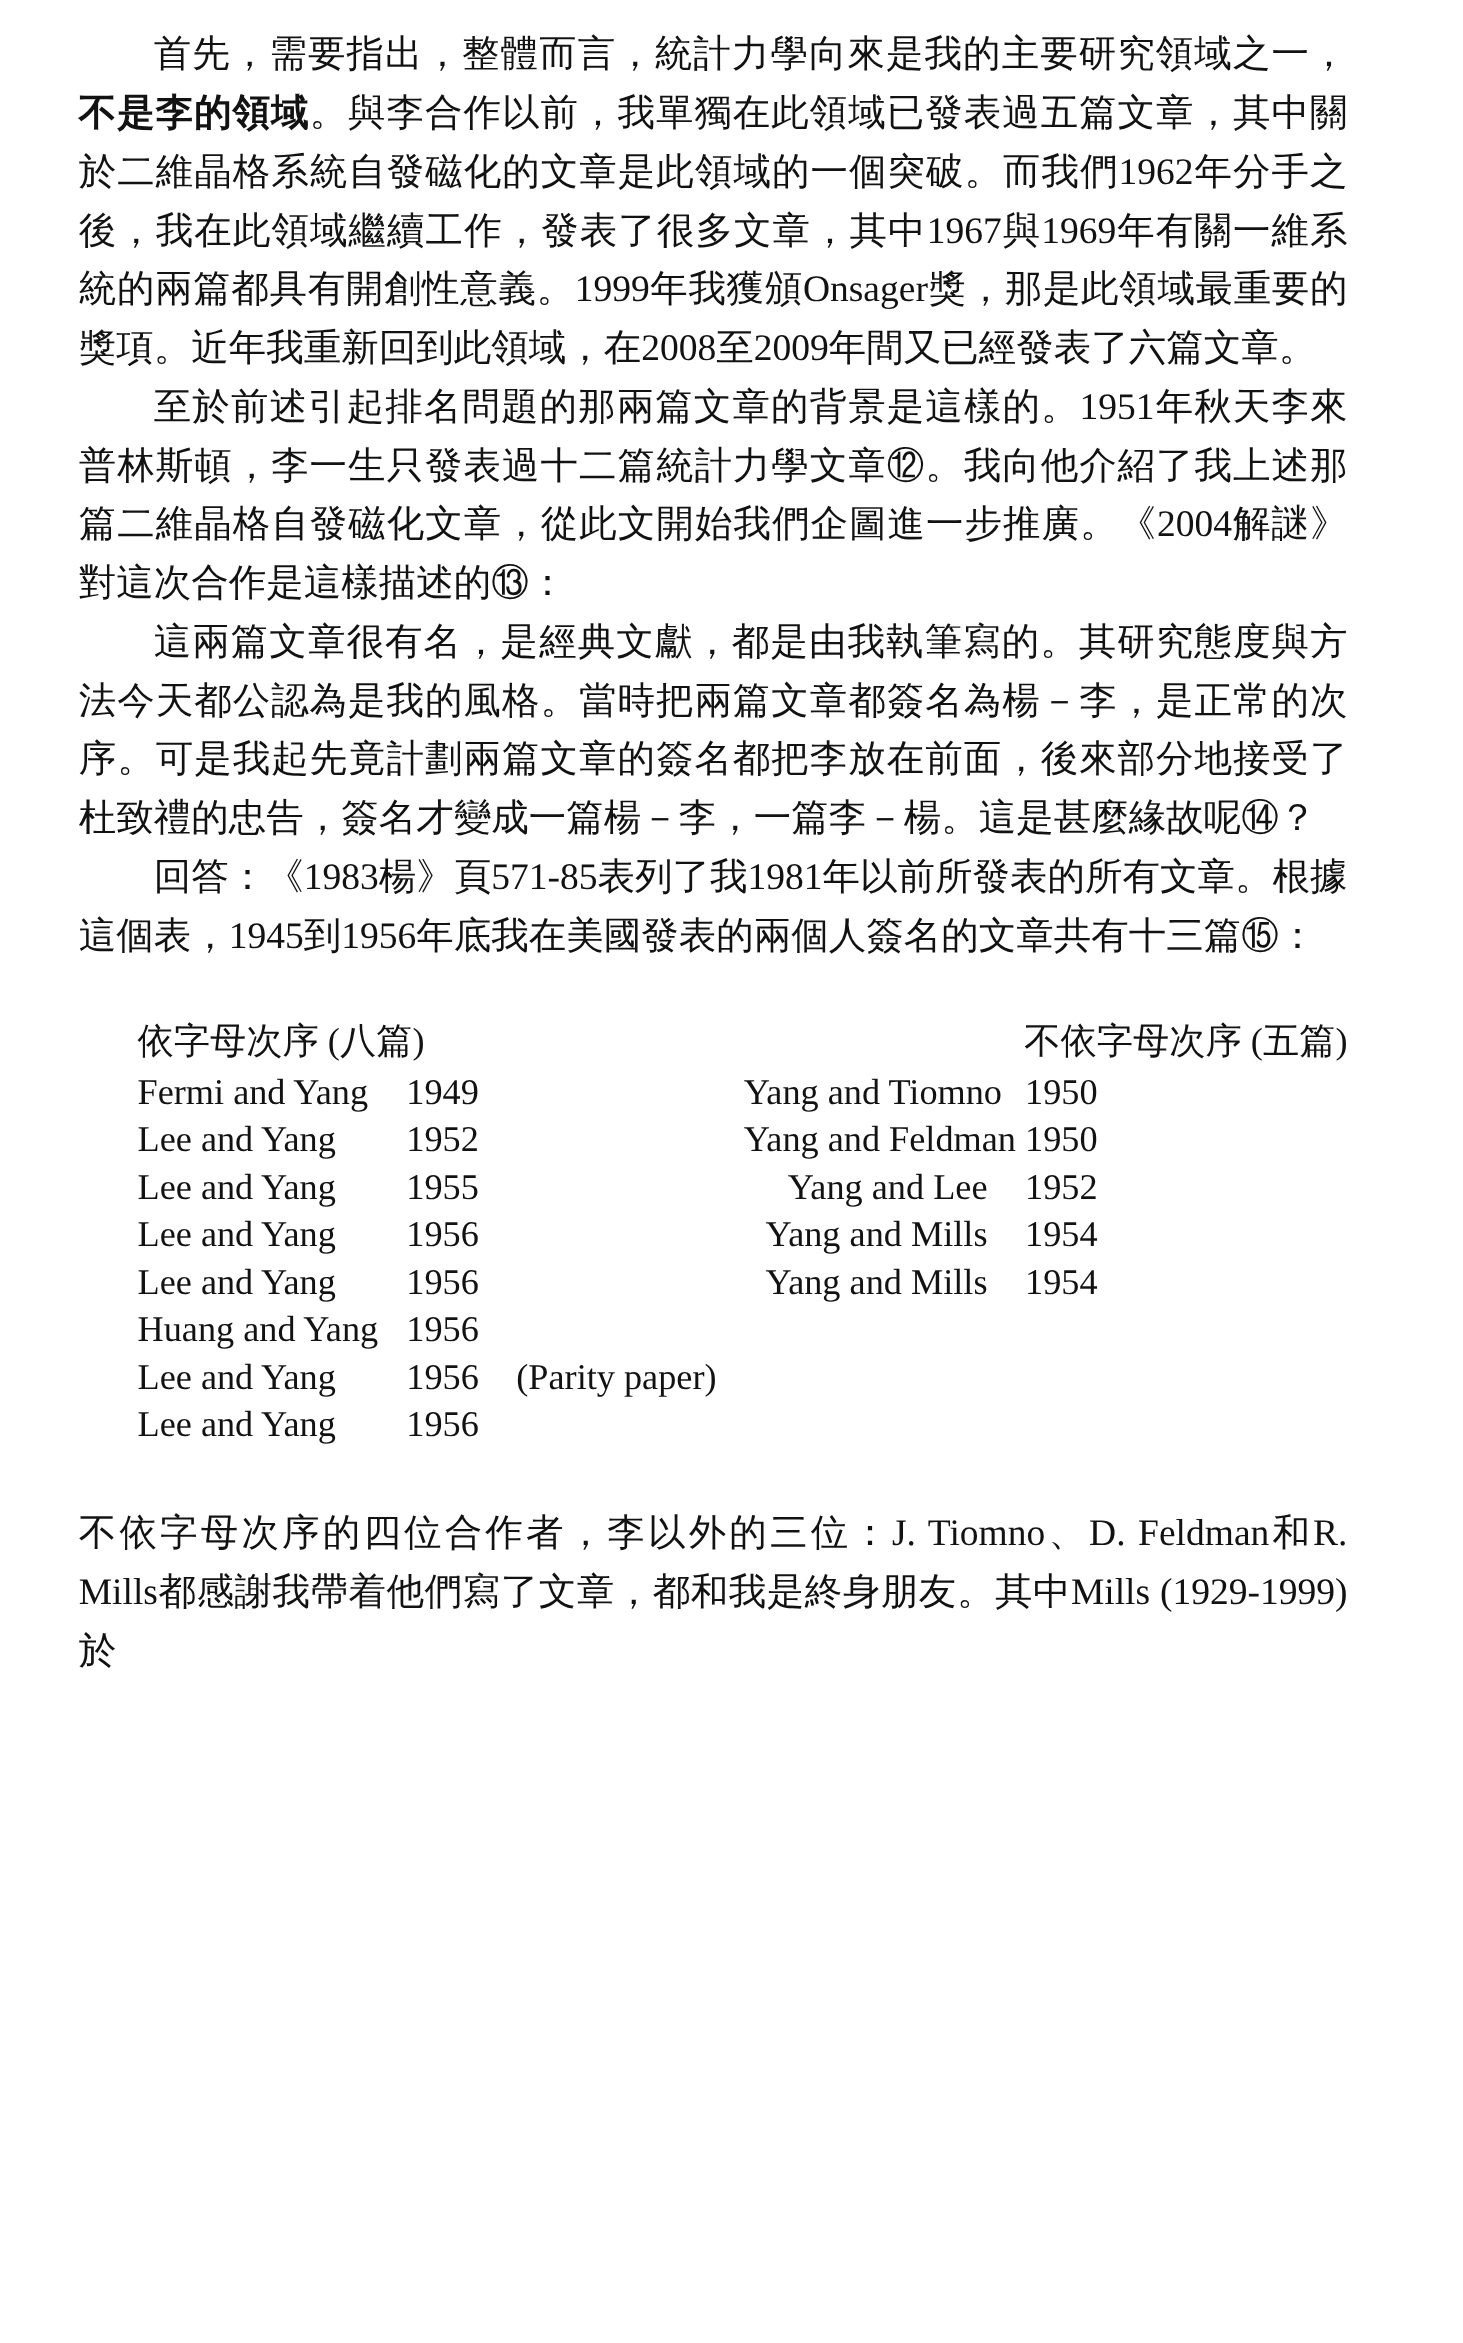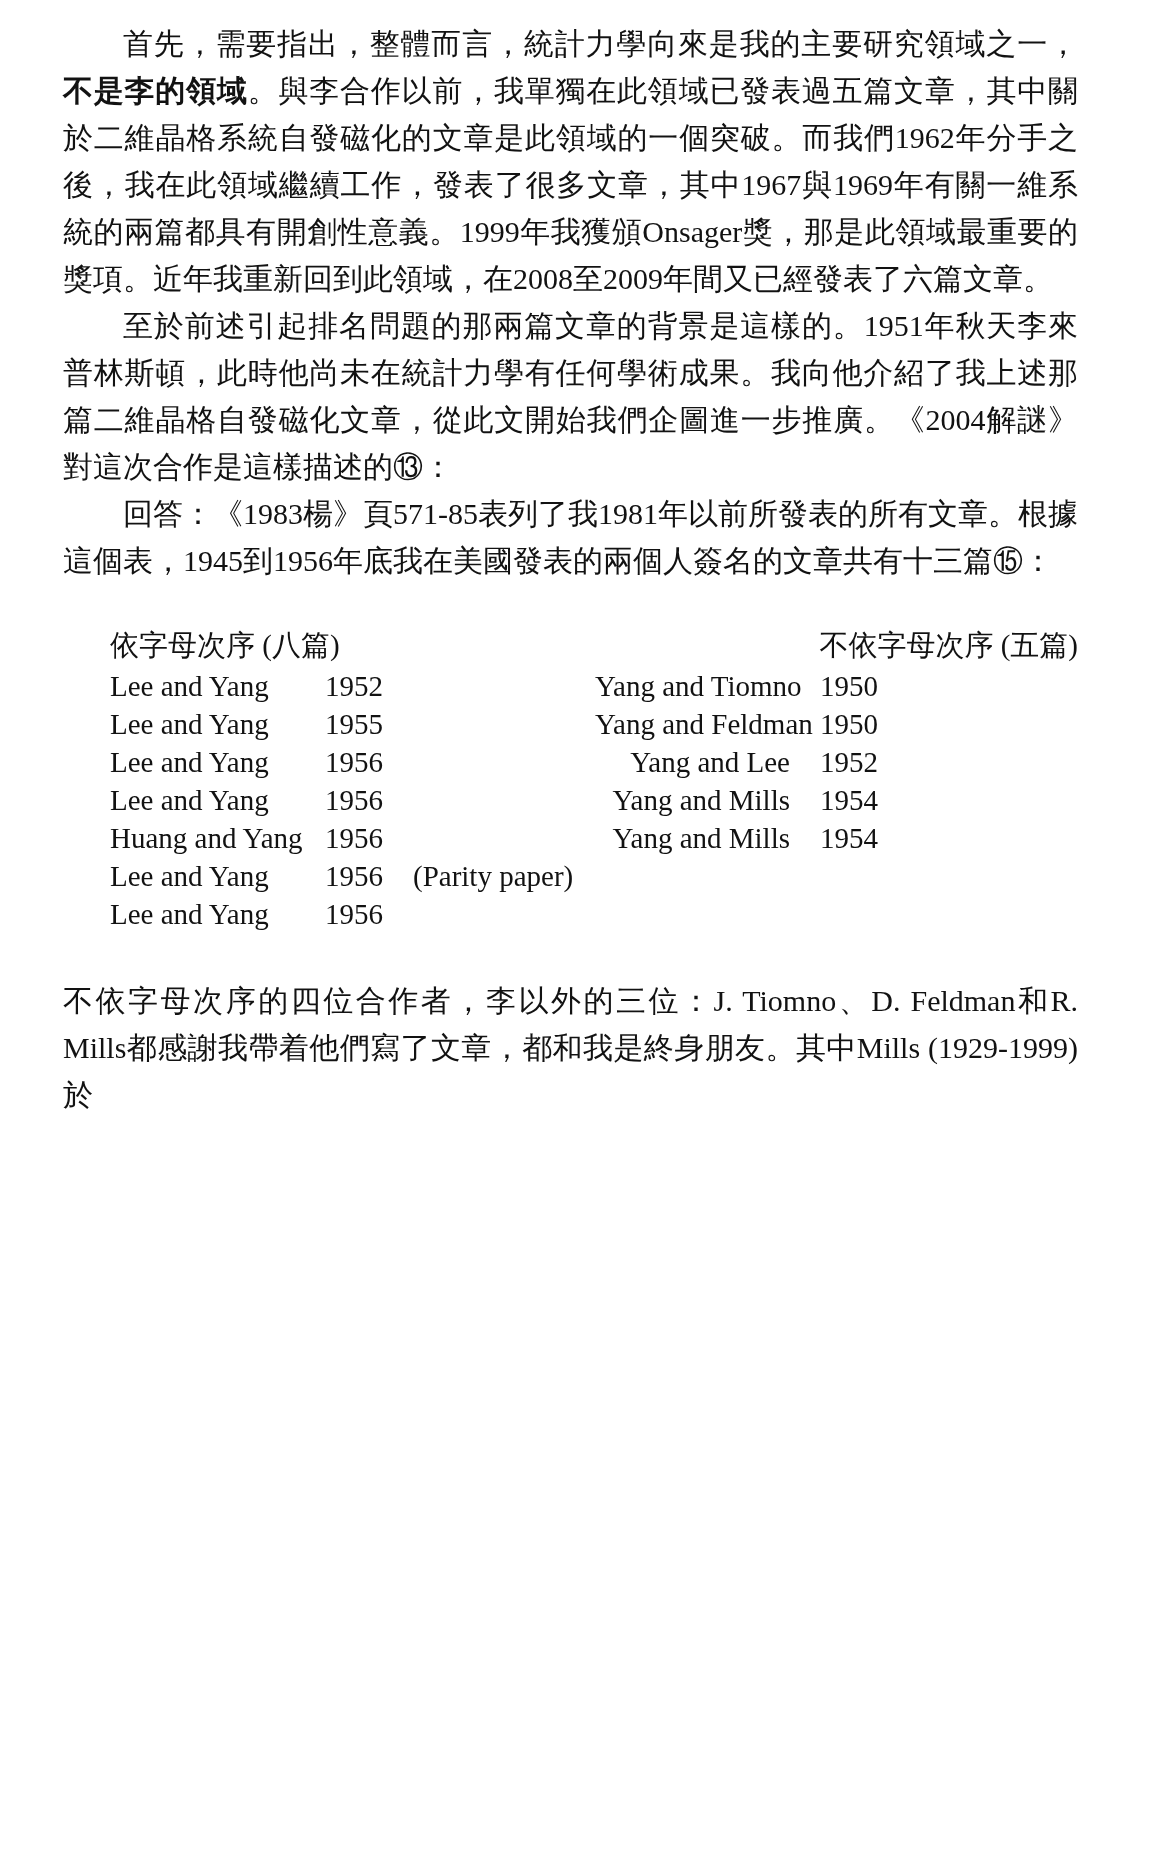--- a/index.html
+++ b/index.html
@@ -60,30 +60,36 @@
   }
 </style>
 </head>
 <body>
 
 <div class="page">
 
   <p class="para"><span>首先，需要指出，整體而言，統計力學向來是我的主要研究領域之一，</span><span class="bold">不是李的領域</span><span>。與李合作以前，我單獨在此領域已發表過五篇文章，其中關於二維晶格系統自發磁化的文章是此領域的一個突破。而我們1962年分手之後，我在此領域繼續工作，發表了很多文章，其中1967與1969年有關一維系統的兩篇都具有開創性意義。1999年我獲頒Onsager獎，那是此領域最重要的獎項。近年我重新回到此領域，在2008至2009年間又已經發表了六篇文章。</span></p>
 
 
-  <p class="para">至於前述引起排名問題的那兩篇文章的背景是這樣的。1951年秋天李來普林斯頓，此時他尚未在統計力學有任何學術成果。我向他介紹了我上述那篇二維晶格自發磁化文章，從此文開始我們企圖進一步推廣。《2004解謎》對這次合作是這樣描述的⑬：</p>
+  <p class="para">至於前述引起排名問題的那兩篇文章的背景是這樣的。1951年秋天李來普林斯頓，李一生只發表過十二篇統計力學文章⑫。我向他介紹了我上述那篇二維晶格自發磁化文章，從此文開始我們企圖進一步推廣。《2004解謎》對這次合作是這樣描述的⑬：</p>
 
 
+  <p class="para">這兩篇文章很有名，是經典文獻，都是由我執筆寫的。其研究態度與方法今天都公認為是我的風格。當時把兩篇文章都簽名為楊－李，是正常的次序。可是我起先竟計劃兩篇文章的簽名都把李放在前面，後來部分地接受了杜致禮的忠告，簽名才變成一篇楊－李，一篇李－楊。這是甚麼緣故呢⑭？</p>
 
   <p class="para">回答：《1983楊》頁571-85表列了我1981年以前所發表的所有文章。根據這個表，1945到1956年底我在美國發表的兩個人簽名的文章共有十三篇⑮：</p>
 
   <div class="pubtable">
 
     <div class="pt-col left">
       <div class="pt-header">依字母次序 (八篇)</div>
+      <div class="trow">
+          <span class="authors">Fermi and Yang</span>
+          <span class="year">1949</span>
+          <span class="note"></span>
+        </div>
       <div class="trow">
           <span class="authors">Lee and Yang</span>
           <span class="year">1952</span>
           <span class="note"></span>
         </div>
       <div class="trow">
           <span class="authors">Lee and Yang</span>
           <span class="year">1955</span>
           <span class="note"></span>
         </div>

